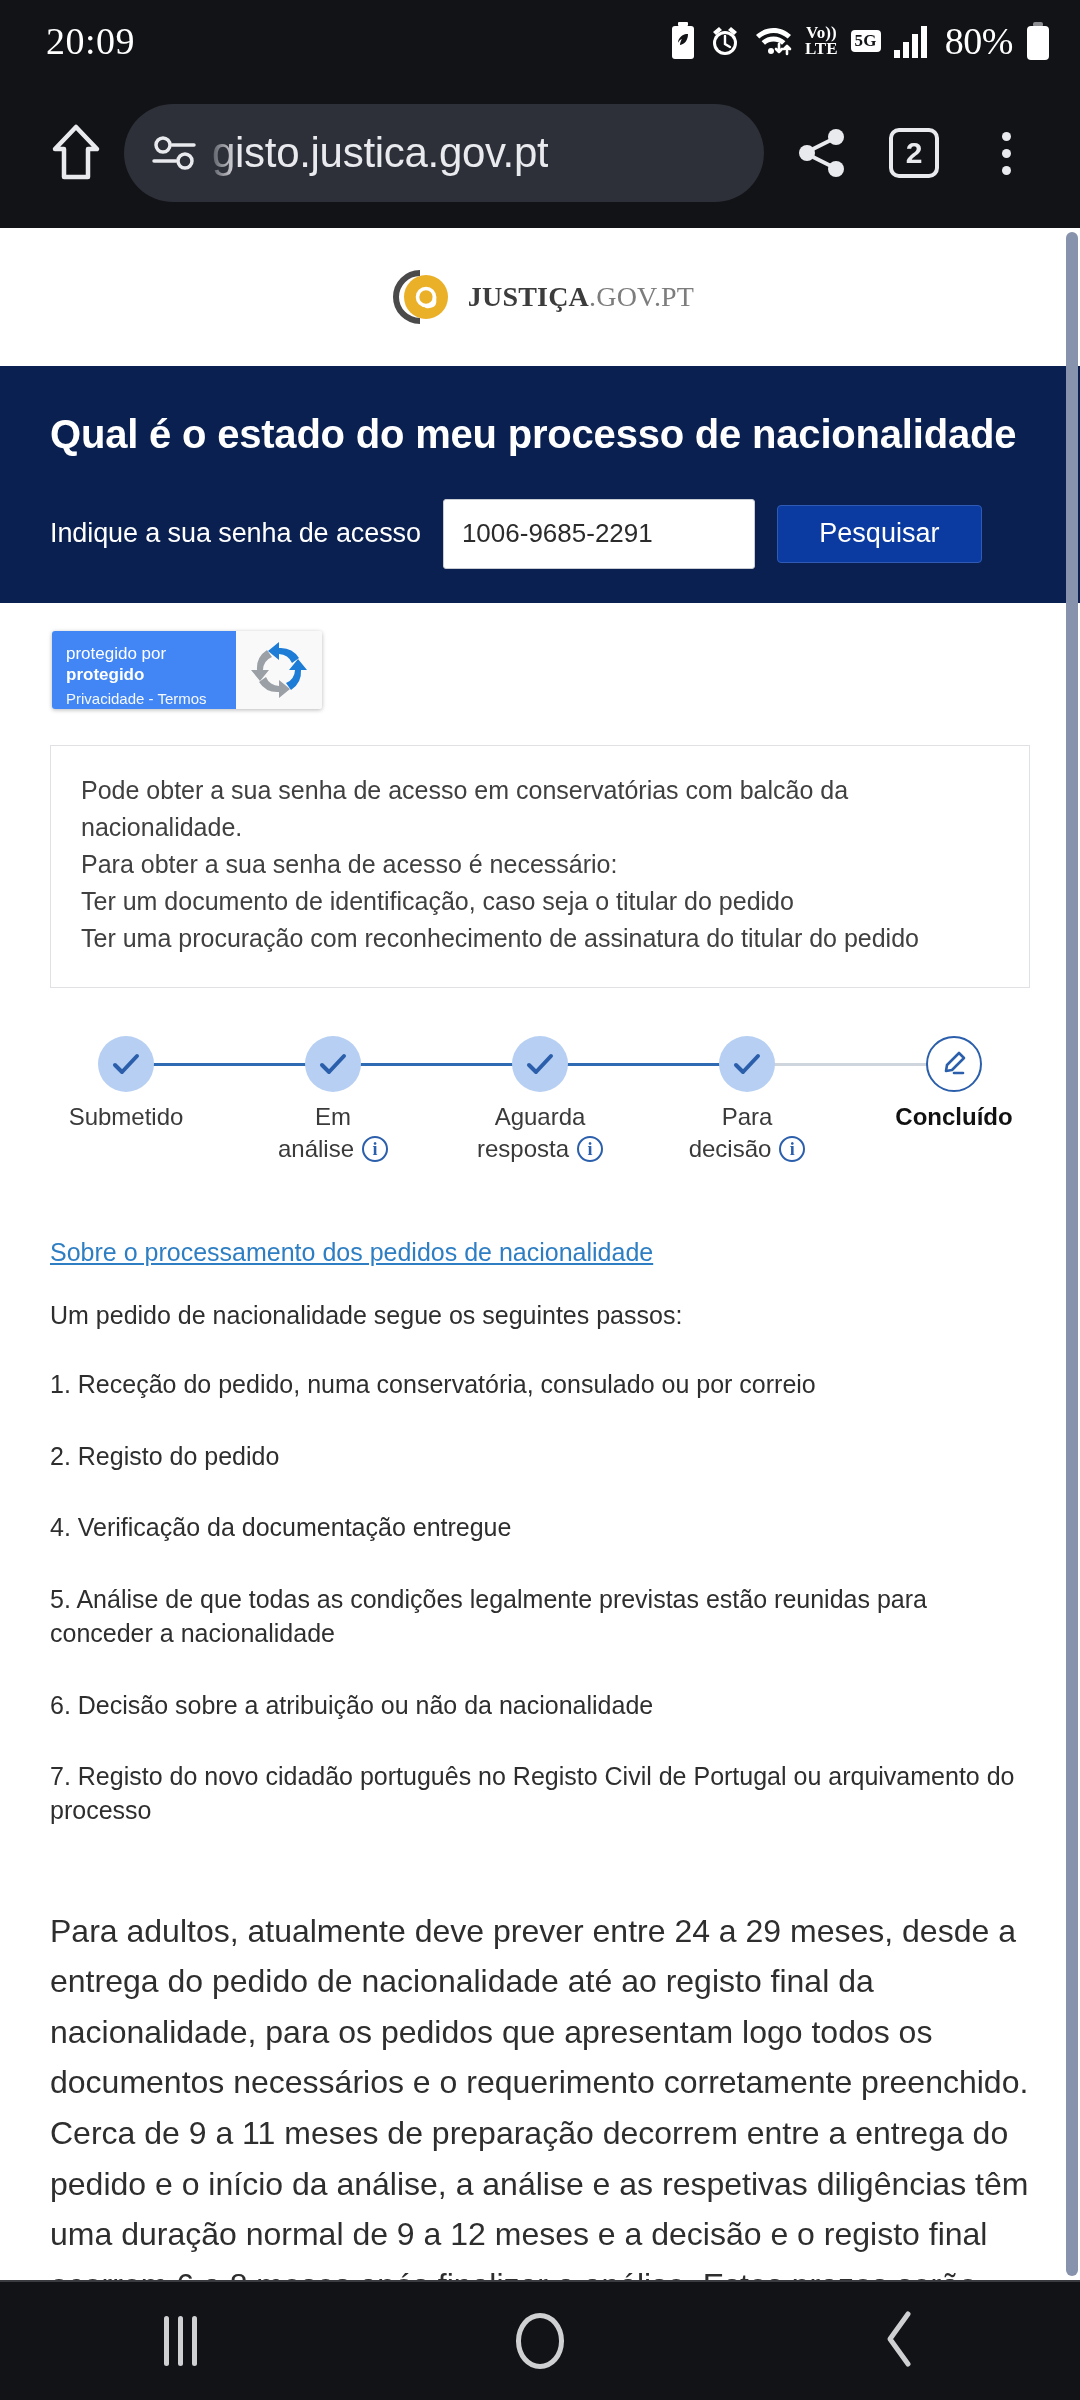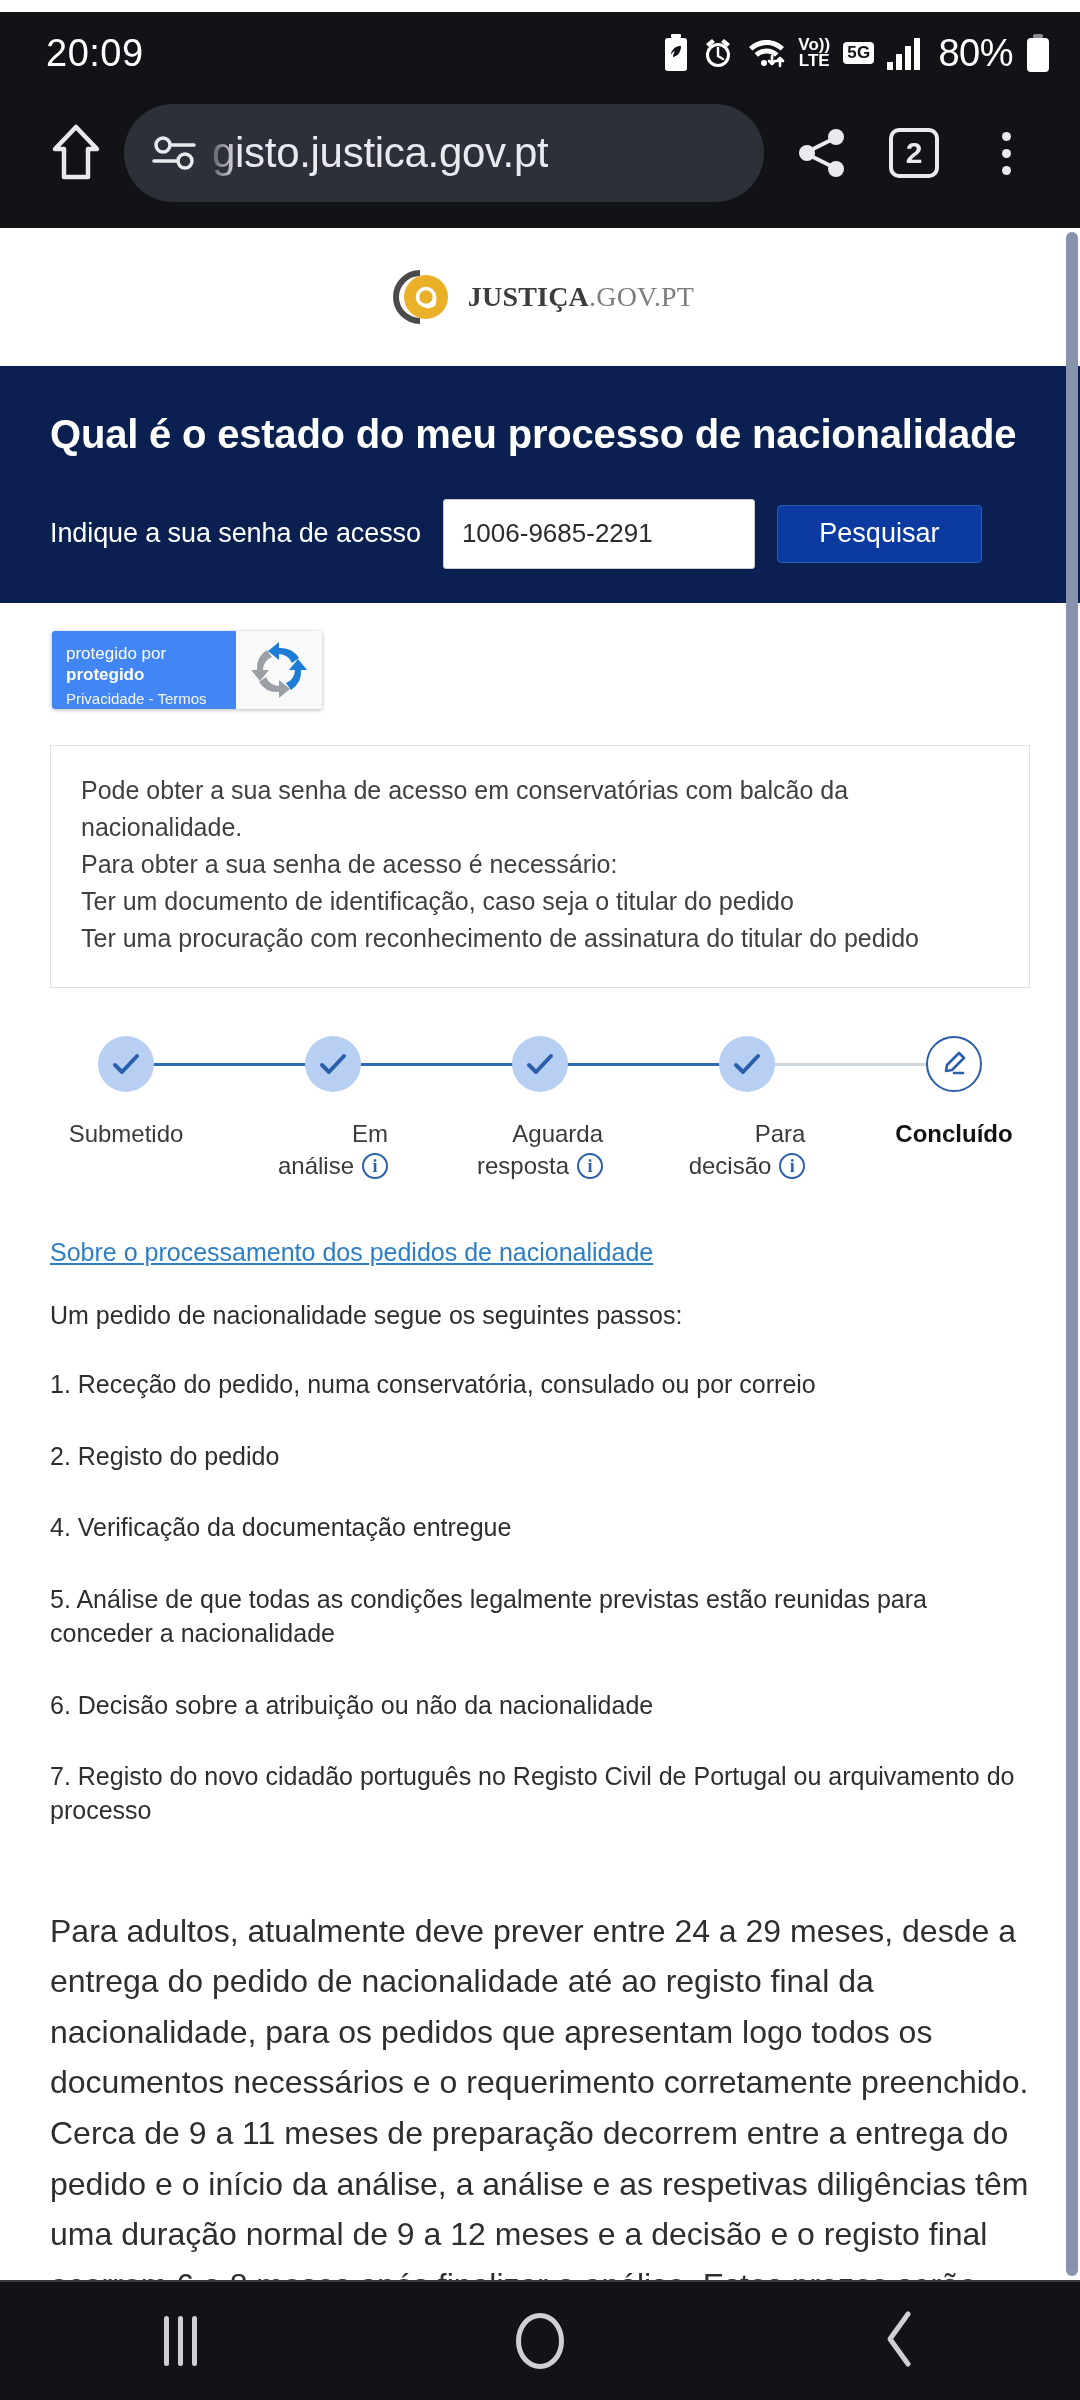--- a/index.html
+++ b/index.html
@@ -6,24 +6,25 @@
   html, body {
     width: 1080px; height: 2400px;
     font-family: "Liberation Sans", sans-serif;
     background: #ffffff;
     overflow: hidden;
   }
   #screen { position: relative; width: 1080px; height: 2400px; background:#ffffff; }
 
   
   .statusbar {
-    position: absolute; top:12px; left:0; width:1080px; height:78px;
+    position: absolute; top:0; left:0; width:1080px; height:78px;
     background:#121316; color:#ffffff;
     display:flex; align-items:center; justify-content:space-between;
     padding: 4px 30px 0 46px;
+    font-family: Liberation Serif, serif;
   }
   .sb-clock { font-size:38px; font-weight:400; letter-spacing:0.5px; }
   .sb-icons { display:flex; align-items:center; gap:13px; }
   .sb-icons svg { display:block; }
   .sb-batt-pct { font-size:38px; font-weight:400; letter-spacing:-0.5px; margin-left:2px;}
   .sb-5g {
     font-size:17px; font-weight:700; color:#121316; background:#ffffff;
     border-radius:4px; padding:1px 4px; line-height:1.15; letter-spacing:0.3px;
   }
   .sb-volte { display:flex; flex-direction:column; align-items:center; line-height:0.95; }
@@ -118,21 +119,21 @@
   }
   .infobox p { font-size:25px; color:#404040; line-height:1.48; }
 
   
   .stepper { margin: 48px 40px 0 40px; position:relative; height:140px; }
   .steps { display:flex; justify-content:space-between; position:relative; }
   .step { width:172px; display:flex; flex-direction:column; align-items:center; position:relative; z-index:2; }
   .dot { width:56px; height:56px; border-radius:50%; display:flex; align-items:center; justify-content:center; background:#ffffff;}
   .dot.done { background:#b6cff2; }
   .dot.pending { border:2px solid #2b5fab; }
-  .step-label { margin-top:26px; font-size:24px; color:#3a3a3a; text-align:right; line-height:1.35; }
+  .step-label { margin-top:9px; font-size:24px; color:#3a3a3a; text-align:center; line-height:1.35; }
   .step-label.strong { color:#111111; font-weight:600; }
   .step-label .l2 { display:flex; align-items:center; justify-content:center; gap:8px; }
   .infoi {
     width:26px; height:26px; border:2px solid #2b5fab; border-radius:50%;
     color:#2b5fab; font-size:18px; font-weight:700; font-family:"Liberation Serif", serif;
     display:inline-flex; align-items:center; justify-content:center; line-height:1;
   }
   .track { position:absolute; top:27px; left:86px; right:86px; height:3px; background:#cfd5dd; z-index:1; }
   .track-fill { position:absolute; top:0; left:0; height:3px; background:#2e6bb3; width:75%; }
 

